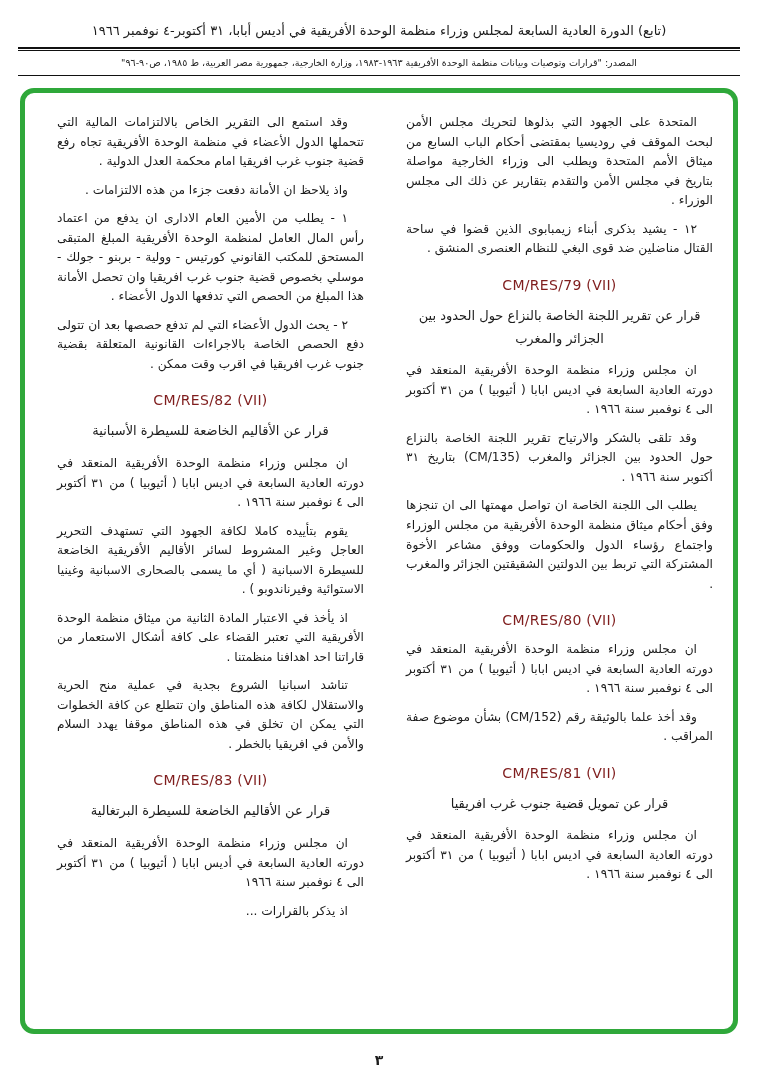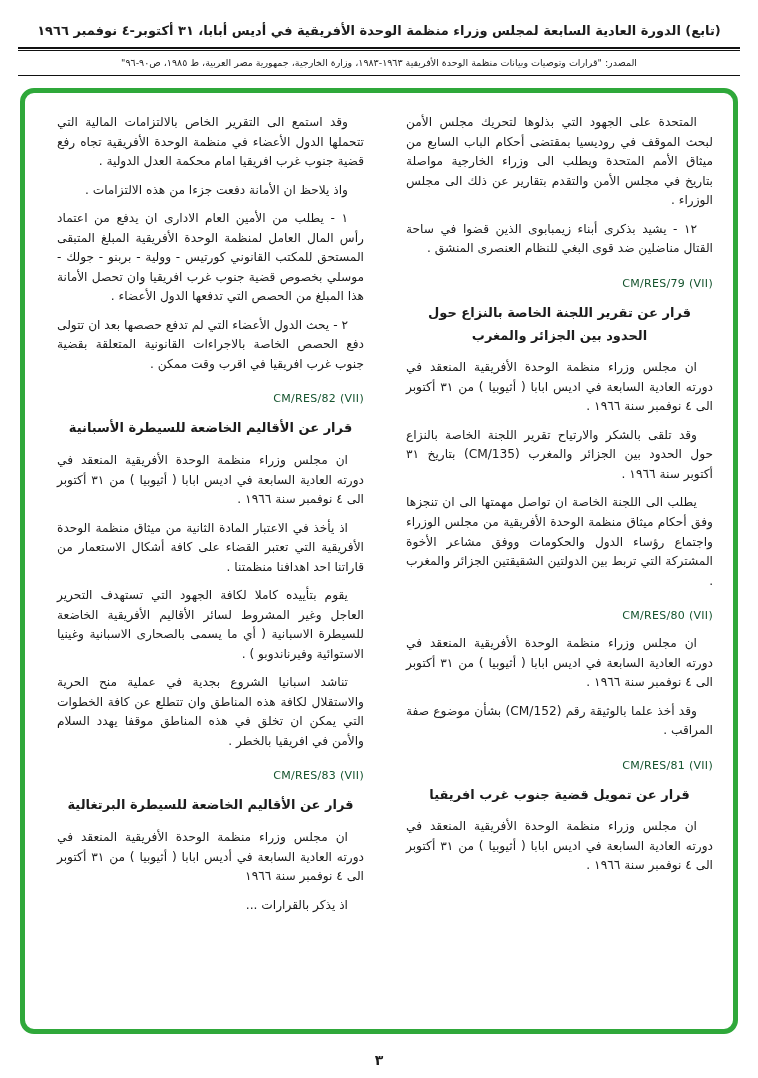--- a/index.html
+++ b/index.html
@@ -10,21 +10,21 @@
     color: #1c1c1c;
     direction: rtl;
     position: relative;
     overflow: hidden;
   }
   .page { width: 758px; height: 1078px; padding: 20px 14px 0 14px; position: relative; }
 
   
   .doc-header { text-align: center; }
   .doc-title {
-    font-weight: bold;
+    font-weight: normal;
     font-size: 13px;
     line-height: 1.7;
     padding: 0 6px;
   }
   .rule-double {
     height: 4px;
     border-top: 2px solid #111;
     border-bottom: 1px solid #111;
     margin: 5px 4px 4px 4px;
   }
@@ -46,28 +46,28 @@
   
   .para {
     font-size: 12.2px;
     line-height: 1.6;
     text-align: justify;
     text-indent: 16px;
     margin-bottom: 9px;
   }
   .res-code {
     direction: ltr;
-    text-align: right;
-    font-size: 11px;
+    text-align: center;
+    font-size: 14px;
     letter-spacing: 0.3px;
     margin: 18px 0 12px 0;
-    color: #14532d;
+    color: #7f1d1d;
   }
   .res-heading {
-    font-weight: bold;
+    font-weight: normal;
     text-align: center;
     font-size: 13px;
     line-height: 1.75;
     margin: 0 4px 11px 4px;
   }
 
   
   .page-number {
     position: absolute;
     bottom: 10px;
@@ -113,22 +113,22 @@
 
       <section class="col">
         <p class="para">وقد استمع الى التقرير الخاص بالالتزامات المالية التي تتحملها الدول الأعضاء في منظمة الوحدة الأفريقية تجاه رفع قضية جنوب غرب افريقيا امام محكمة العدل الدولية .</p>
         <p class="para">واذ يلاحظ ان الأمانة دفعت جزءا من هذه الالتزامات .</p>
         <p class="para">١ - يطلب من الأمين العام الادارى ان يدفع من اعتماد رأس المال العامل لمنظمة الوحدة الأفريقية المبلغ المتبقى المستحق للمكتب القانوني كورتيس - وولية - بربنو - جولك - موسلي بخصوص قضية جنوب غرب افريقيا وان تحصل الأمانة هذا المبلغ من الحصص التي تدفعها الدول الأعضاء .</p>
         <p class="para">٢ - يحث الدول الأعضاء التي لم تدفع حصصها بعد ان تتولى دفع الحصص الخاصة بالاجراءات القانونية المتعلقة بقضية جنوب غرب افريقيا في اقرب وقت ممكن .</p>
 
         <div class="res-code">CM/RES/82 (VII)</div>
         <h2 class="res-heading">قرار عن الأقاليم الخاضعة للسيطرة الأسبانية</h2>
         <p class="para">ان مجلس وزراء منظمة الوحدة الأفريقية المنعقد في دورته العادية السابعة في اديس ابابا ( أثيوبيا ) من ٣١ أكتوبر الى ٤ نوفمبر سنة ١٩٦٦ .</p>
+        <p class="para">يقوم بتأييده كاملا لكافة الجهود التي تستهدف التحرير العاجل وغير المشروط لسائر الأقاليم الأفريقية الخاضعة للسيطرة الاسبانية ( أي ما يسمى بالصحارى الاسبانية وغينيا الاستوائية وفيرناندوبو ) .</p>
         <p class="para">اذ يأخذ في الاعتبار المادة الثانية من ميثاق منظمة الوحدة الأفريقية التي تعتبر القضاء على كافة أشكال الاستعمار من قاراتنا احد اهدافنا منظمتنا .</p>
-        <p class="para">يقوم بتأييده كاملا لكافة الجهود التي تستهدف التحرير العاجل وغير المشروط لسائر الأقاليم الأفريقية الخاضعة للسيطرة الاسبانية ( أي ما يسمى بالصحارى الاسبانية وغينيا الاستوائية وفيرناندوبو ) .</p>
         <p class="para">تناشد اسبانيا الشروع بجدية في عملية منح الحرية والاستقلال لكافة هذه المناطق وان تتطلع عن كافة الخطوات التي يمكن ان تخلق في هذه المناطق موقفا يهدد السلام والأمن في افريقيا بالخطر .</p>
 
         <div class="res-code">CM/RES/83 (VII)</div>
         <h2 class="res-heading">قرار عن الأقاليم الخاضعة للسيطرة البرتغالية</h2>
         <p class="para">ان مجلس وزراء منظمة الوحدة الأفريقية المنعقد في دورته العادية السابعة في أديس ابابا ( أثيوبيا ) من ٣١ أكتوبر الى ٤ نوفمبر سنة ١٩٦٦</p>
         <p class="para">اذ يذكر بالقرارات ...</p>
       </section>
 
     </div>
   </main>

